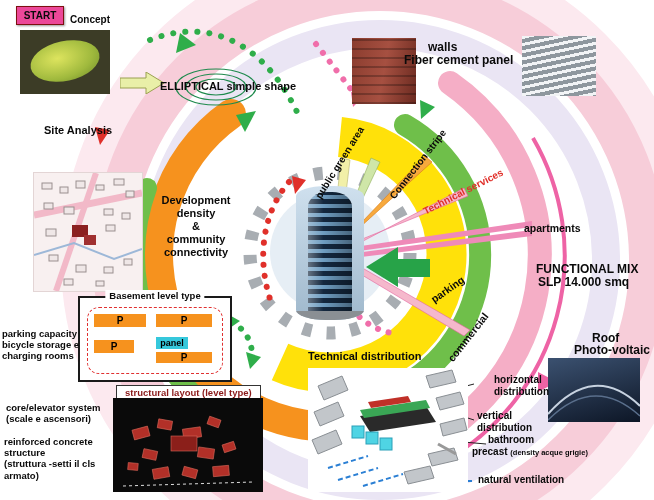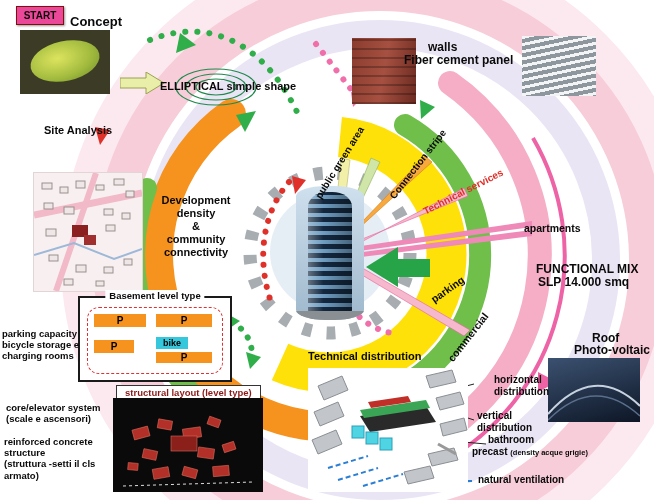--- a/index.html
+++ b/index.html
@@ -89,21 +89,21 @@
       <line x1="437" y1="408" x2="474" y2="420"></line>
       <line x1="452" y1="441" x2="486" y2="444"></line>
     </g>
     <g>
       <line x1="472" y1="481" x2="436" y2="481" stroke="#2a7fd4" stroke-width="2" stroke-dasharray="5 3"></line>
       <polygon points="436,476 425,481 436,486" fill="#2a7fd4"></polygon>
     </g>
   </svg>
 
   <div class="start-btn">START</div>
-  <div class="lbl" style="left:70px;top:14px;font-size:13px;">Concept</div>
+  <div class="lbl" style="left:70px;top:14px;font-size:10px;">Concept</div>
 
   <div class="photo" style="left:20px;top:30px;width:90px;height:64px;background:#3c3c26;">
     <div class="abs" style="left:10px;top:11px;width:70px;height:40px;border-radius:50%;
                 transform:rotate(-12deg);
                 background:radial-gradient(ellipse at 40% 40%,#dde45e,#9fb93d 60%,#6d8a28);"></div>
   </div>
 
   <svg class="abs" style="left:120px;top:72px;" width="44" height="22" viewBox="0 0 44 22">
     <polygon points="0,6 26,6 26,0 44,11 26,22 26,16 0,16" fill="#e9efa8" stroke="#9aa050" stroke-width="1"></polygon>
   </svg>
@@ -164,21 +164,21 @@
     <div class="pbar" style="left:76px;top:16px;width:56px;height:13px;">
         <span>P</span>
       </div>
     <div class="pbar" style="left:14px;top:42px;width:40px;height:13px;">
         <span>P</span>
       </div>
     <div class="pbar" style="left:76px;top:54px;width:56px;height:11px;">
         <span>P</span>
       </div>
     <div class="bike-badge" style="left:76px;top:39px;width:32px;height:12px;">
-        <span>bike</span>
+        <span>panel</span>
       </div>
   </div>
   <div class="lbl pre sm" style="left:2px;top:328px;width:78px;">parking capacity
 bicycle storage e
 charging rooms</div>
 
   <div class="struct-title">structural layout (level type)</div>
   <div class="photo" style="left:113px;top:398px;width:150px;height:94px;background:#0a0a0a;">
     <svg width="150" height="94" viewBox="0 0 150 94">
       <g fill="#b23028" stroke="#d9695a" stroke-width="0.6">

